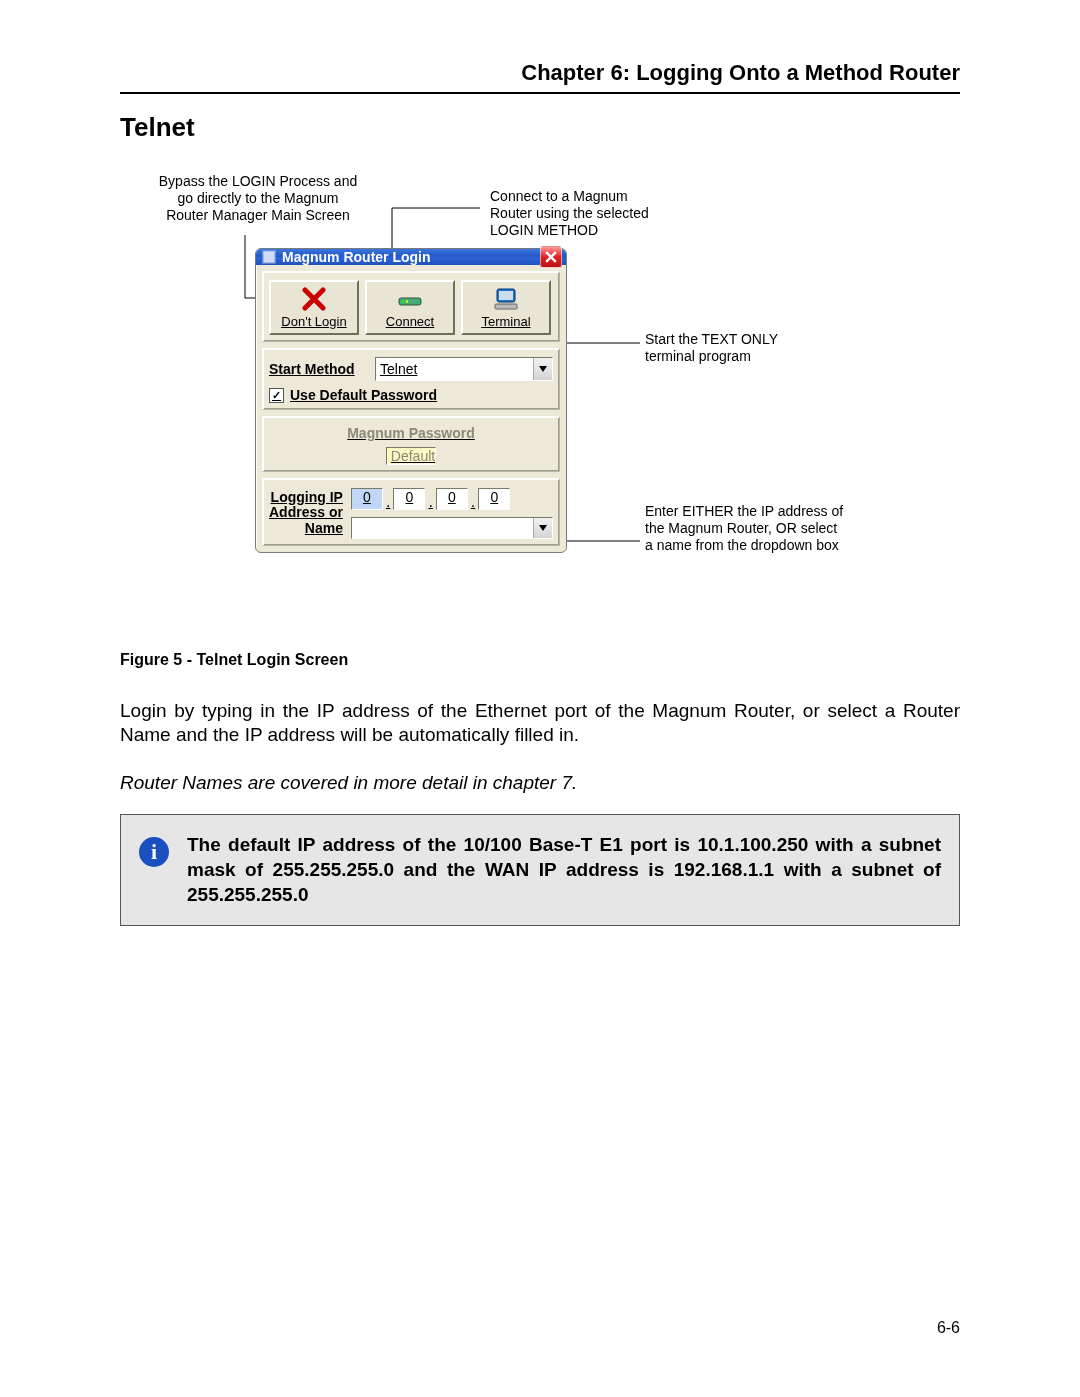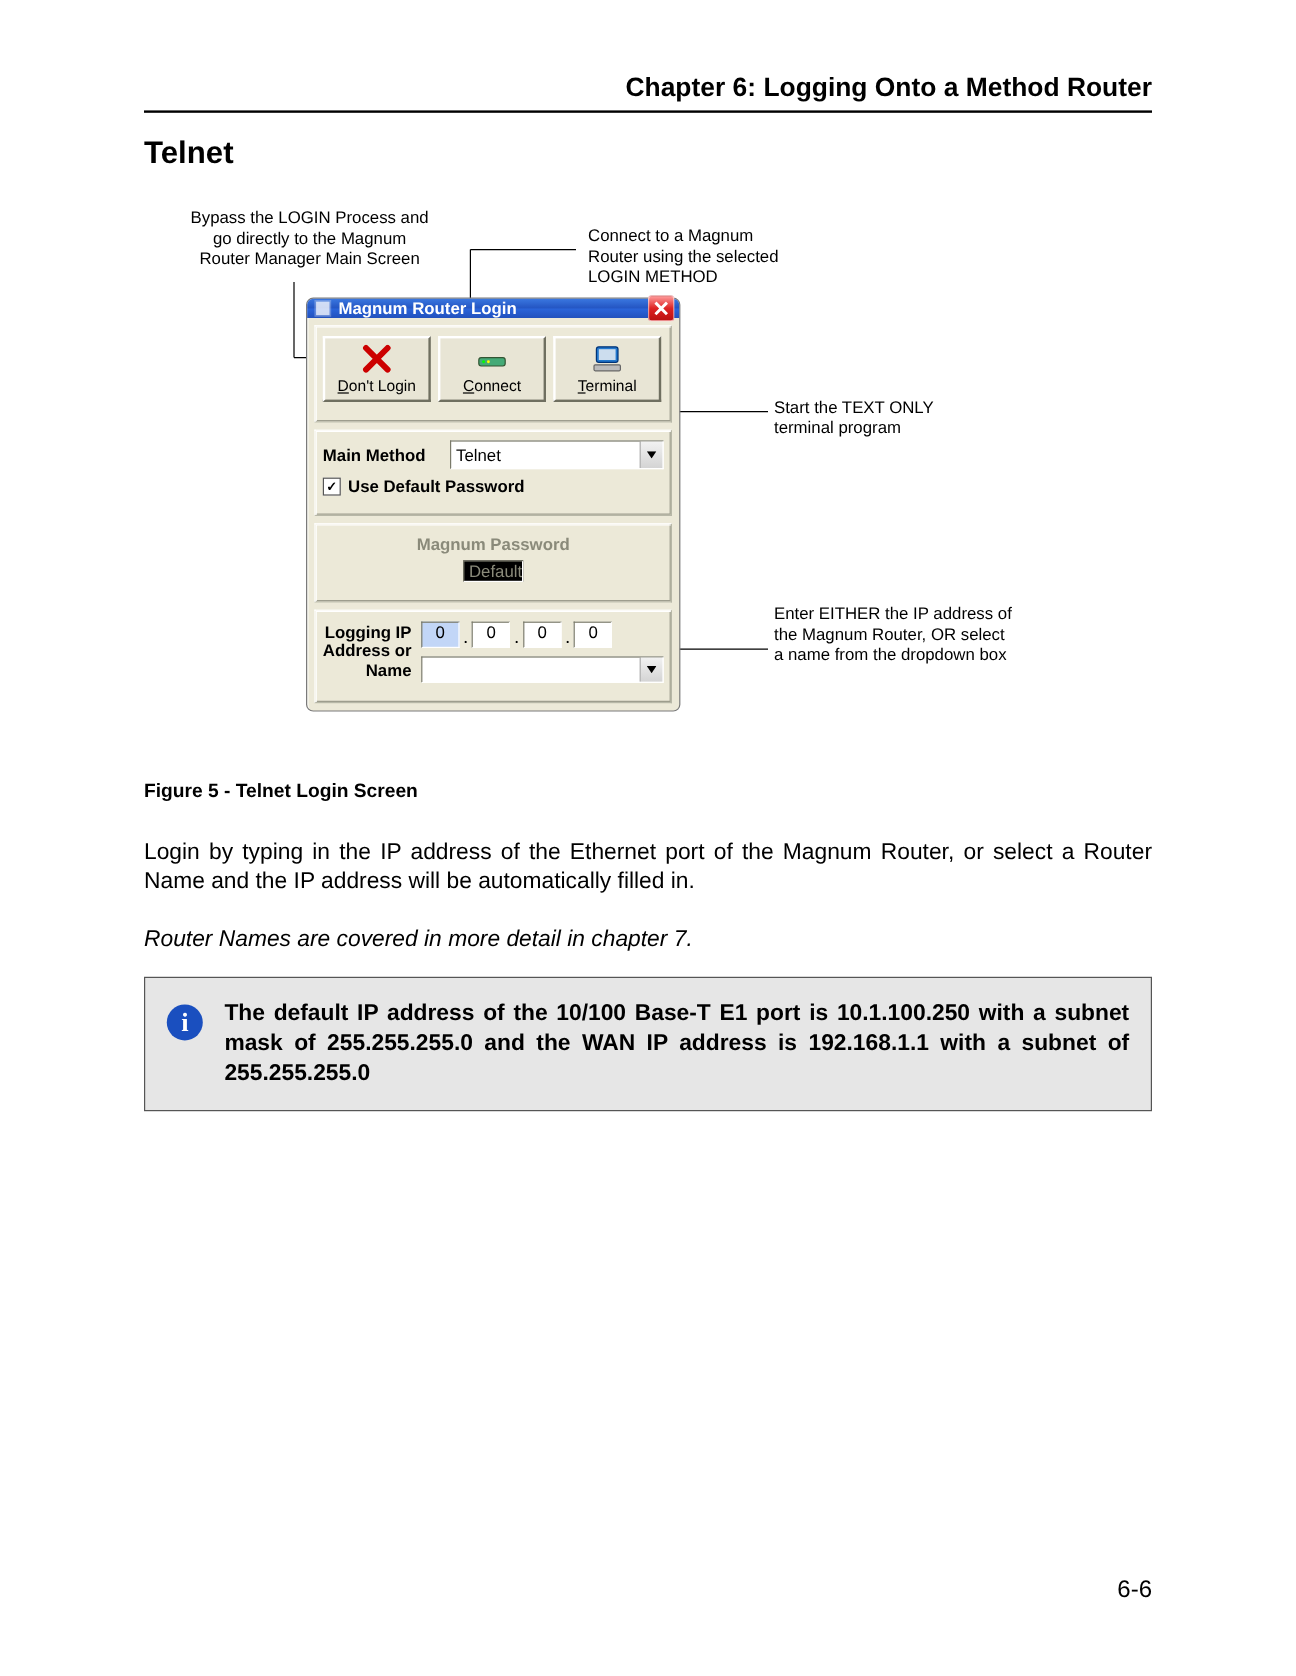--- a/index.html
+++ b/index.html
@@ -102,26 +102,27 @@
     width: 20px; height: 20px;
     background: linear-gradient(to bottom, #f99, #d22 50%, #b11);
     border: 1px solid #fff8;
     border-radius: 3px;
     display:flex;align-items:center;justify-content:center;
   }
   .close-btn svg { width:12px; height:12px; }
 
   .panel {
     margin: 6px;
-    padding: 8px 6px 16px 6px;
+    padding: 8px 6px 6px 6px;
     border: 1px solid #b7b7a7;
     border-top-color: #fff;
     border-left-color: #fff;
     background: #ece9d8;
     box-shadow: inset 1px 1px 0 #fff, inset -1px -1px 0 #9d9d8d;
+    text-decoration: underline;
   }
 
   .btn-row {
     display: flex;
     gap: 6px;
     justify-content: flex-start;
   }
   .win-btn {
     width: 82px;
     background: #e8e5d5;
@@ -158,21 +159,21 @@
     background: #fff;
     border-top: 1px solid #7a7a6a;
     border-left: 1px solid #7a7a6a;
     border-right: 1px solid #fff;
     border-bottom: 1px solid #fff;
     display:flex;align-items:center;
     padding: 0 0 0 4px;
     font-size: 14px;
     position: relative;
   }
-  .dropdown.disabled { background: #000000; color:#8a8a7a; }
+  .dropdown.disabled { background: #fef9c3; color:#8a8a7a; }
   .dropdown .dd-arrow {
     position:absolute; right:0; top:0; bottom:0;
     width:18px;
     background: linear-gradient(to bottom,#f2f2f2,#d4d4d4);
     border-left:1px solid #aaa;
     display:flex;align-items:center;justify-content:center;
   }
   .chk-row { display:flex; align-items:center; gap:6px; font-size:14px; font-weight:bold; }
   .chk-box { width:13px; height:13px; background:#fff; border:1px solid #555; display:flex;align-items:center;justify-content:center; font-size:11px; }
 
@@ -217,21 +218,21 @@
   .info-text {
     font-size: 19px;
     font-weight: bold;
     text-align: justify;
     line-height:1.3;
   }
   .page-number {
     position: absolute;
     right: 120px;
     bottom: 60px;
-    font-size: 20px;
+    font-size: 16px;
   }
 </style>
 </head>
 <body>
 
 <div class="page">
 
   <div class="chapter-heading">Chapter 6: Logging Onto a Method Router</div>
   <hr class="header-rule">
 
@@ -306,21 +307,21 @@
                   <rect x="2" y="17" width="22" height="5" rx="1" fill="#bbb" stroke="#666"></rect>
                 </svg>
             </div>
             <span><u>T</u><span>erminal</span></span>
           </div>
         </div>
       </div>
 
       <div class="panel">
         <div class="form-row">
-          <div class="form-label">Main Method</div>
+          <div class="form-label">Start Method</div>
           <div class="dropdown">
             <span>Telnet</span>
             <span class="dd-arrow">
               <svg width="8" height="6" viewBox="0 0 8 6">
                   <path d="M0 0 L8 0 L4 6 Z" fill="#000"></path>
                 </svg>
             </span>
           </div>
         </div>
         <div class="chk-row">

